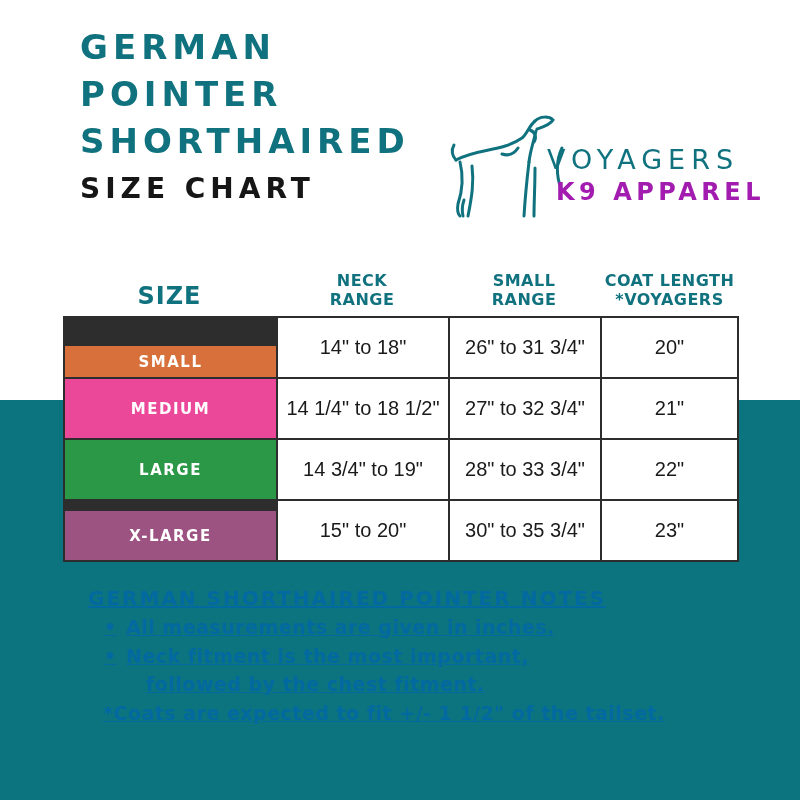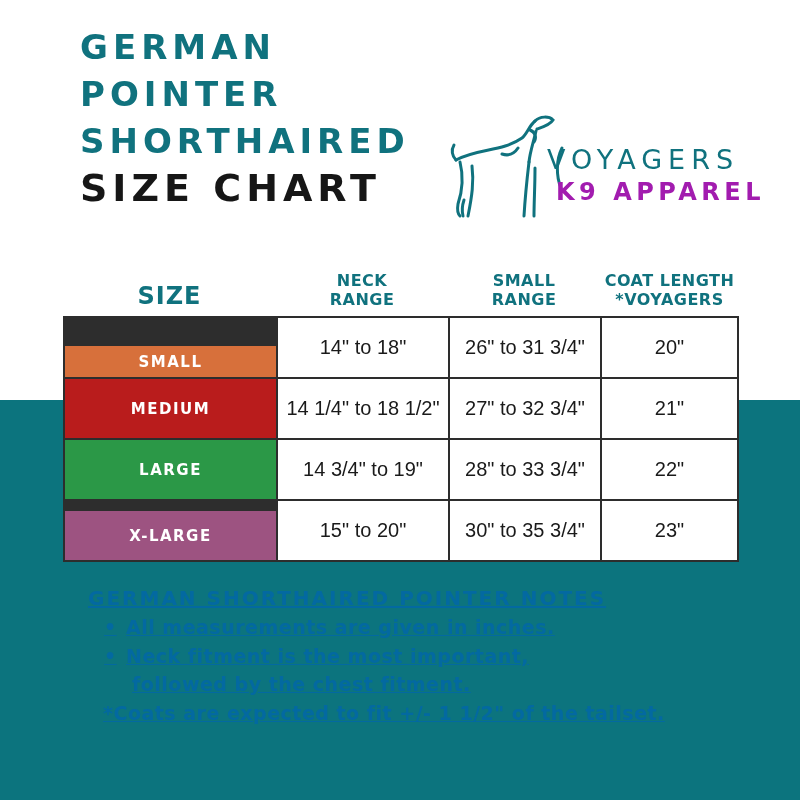--- a/index.html
+++ b/index.html
@@ -13,21 +13,21 @@
     position:absolute; left:0; top:400px; width:800px; height:400px;
     background:#0C747E;
   }
   
   .title-block { position:absolute; left:80px; top:24px; }
   .title-line {
     display:block; font-size:34px; font-weight:bold; letter-spacing:5px;
     line-height:47px; color:#10727E; white-space:nowrap;
   }
   .subtitle-line {
-    display:block; font-size:38px; font-weight:bold; letter-spacing:5px;
+    display:block; font-size:28px; font-weight:bold; letter-spacing:5px;
     line-height:47px; color:#161616; white-space:nowrap;
   }
   
   .logo { position:absolute; left:450px; top:100px; width:300px; height:130px; }
   .logo svg { position:absolute; left:0; top:4px; }
   .logo-brand {
     position:absolute; left:97px; top:44px;
     font-size:27px; font-weight:normal; letter-spacing:6px; color:#10727E;
     white-space:nowrap;
   }
@@ -66,21 +66,21 @@
   .notes { position:absolute; left:88px; top:584px; width:660px; color:#0369a1;text-decoration:underline; }
   .notes-heading {
     font-size:20px; font-weight:bold; letter-spacing:2px; line-height:29px;
     white-space:nowrap;
   }
   .note-line {
     display:flex; font-size:19px; font-weight:bold; letter-spacing:0.5px;
     line-height:28.5px; white-space:nowrap;
   }
   .note-line .marker { width:22px; margin-left:16px; }
-  .note-wrap-indent { margin-left:44px;text-align:right; }
+  .note-wrap-indent { margin-left:58px;text-align:right; }
   .note-footnote { margin-left:15px; }
 </style>
 </head>
 <body>
 
 <div class="canvas">
 
   <div class="teal-bg"></div>
 
   <div class="title-block">
@@ -128,21 +128,21 @@
       </div>
     </div>
 
     <div class="tbody">
 
       <div class="cell-label" style="background: rgb(215, 112, 59); margin-top: 28px;">SMALL</div>
       <div class="cell-value">14" to 18"</div>
       <div class="cell-value">26" to 31 3/4"</div>
       <div class="cell-value">20"</div>
 
-      <div class="cell-label" style="background: #b91c1c;">MEDIUM</div>
+      <div class="cell-label" style="background: #ec4899;">MEDIUM</div>
       <div class="cell-value">14 1/4" to 18 1/2"</div>
       <div class="cell-value">27" to 32 3/4"</div>
       <div class="cell-value">21"</div>
 
       <div class="cell-label" style="background: rgb(43, 152, 71);">LARGE</div>
       <div class="cell-value">14 3/4" to 19"</div>
       <div class="cell-value">28" to 33 3/4"</div>
       <div class="cell-value">22"</div>
 
       <div class="cell-label" style="background: rgb(157, 83, 129); margin-top: 10px;">X-LARGE</div>

